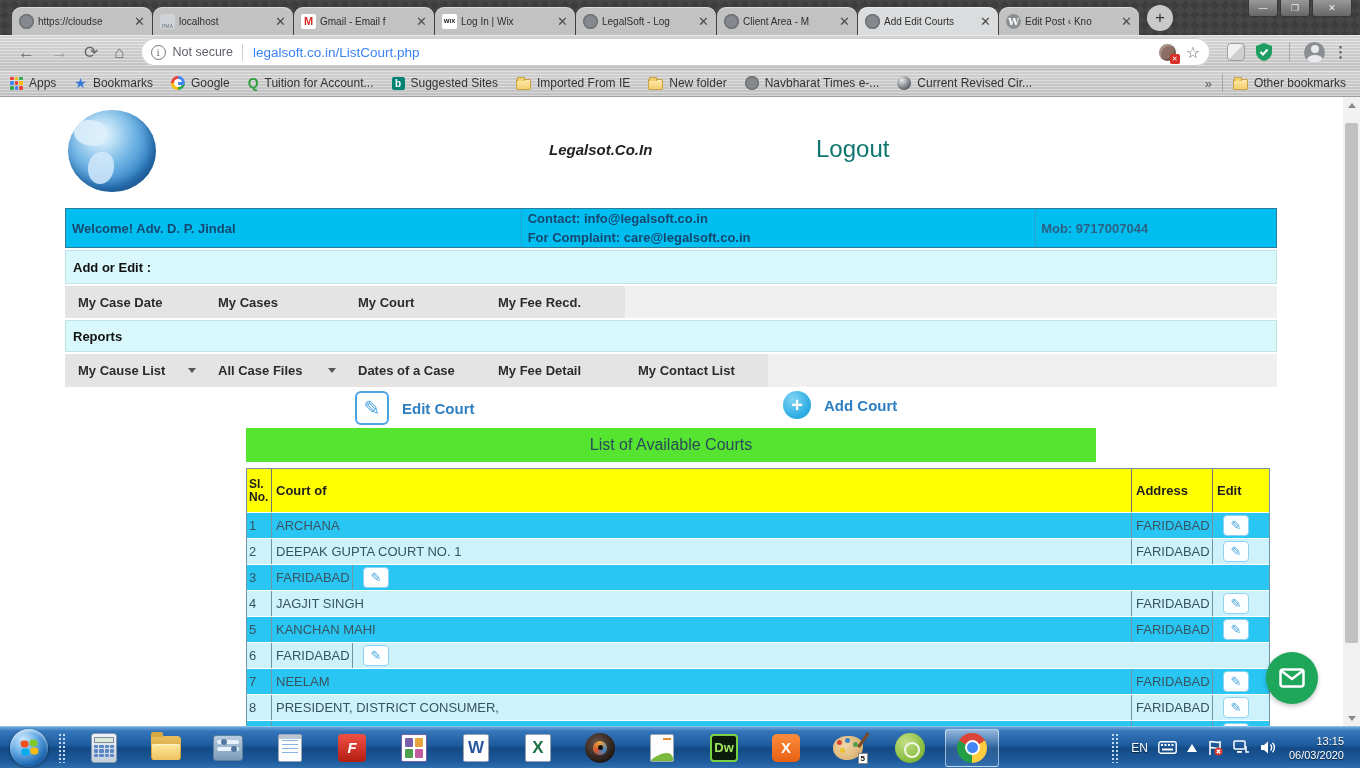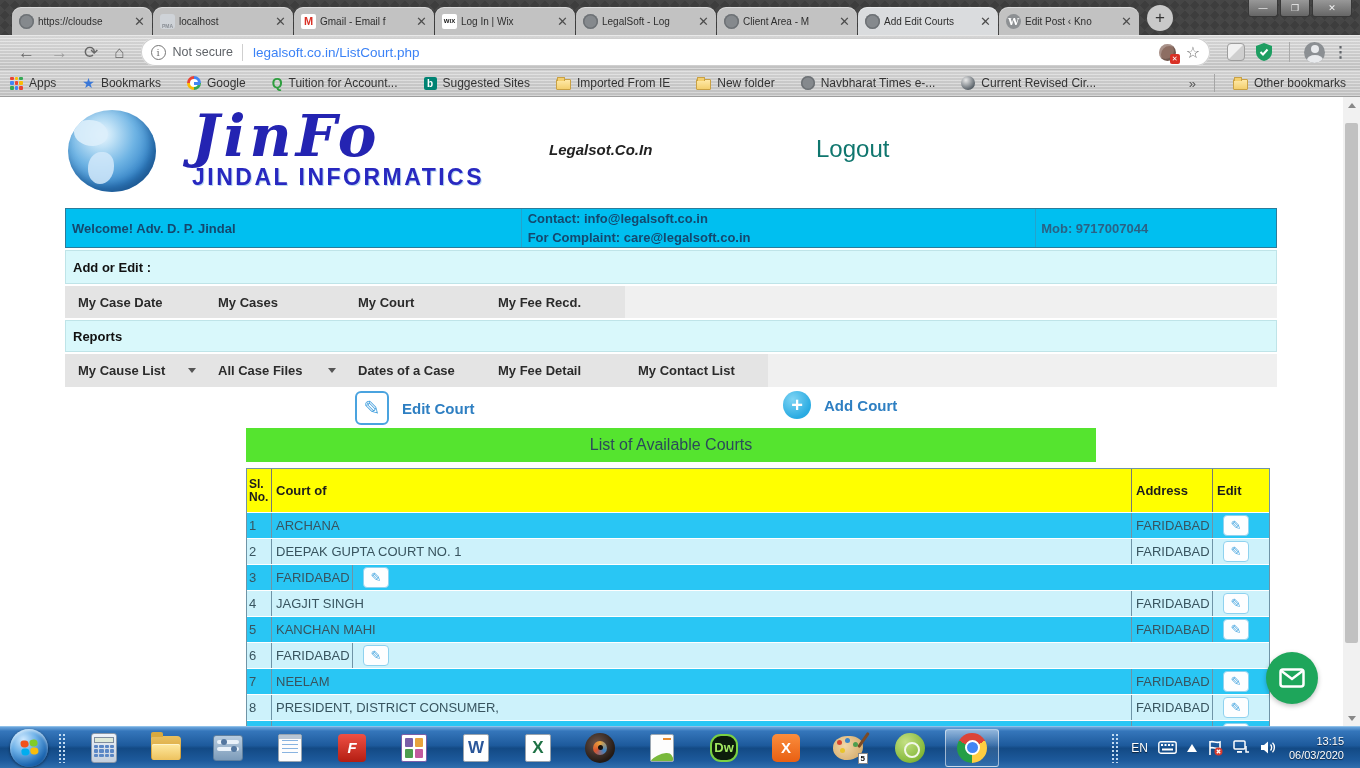--- a/index.html
+++ b/index.html
@@ -52,21 +52,21 @@
   .shield { width:20px; height:20px; margin-right:9px; }
   .tb-div { width:1px; height:20px; background:#aaa; margin:0 6px; }
   .avatar { width:21px; height:21px; border-radius:50%; background:#8b8f93; position:relative; overflow:hidden; margin:0 8px; }
   .avatar::before { content:""; position:absolute; left:6.5px; top:3.5px; width:8px; height:8px; border-radius:50%; background:#e8eaed; }
   .avatar::after { content:""; position:absolute; left:2.5px; top:13px; width:16px; height:10px; border-radius:50%; background:#e8eaed; }
   .dots3 { font-size:15px; color:#5f6368; font-weight:bold; letter-spacing:0; margin-right:2px; }
 
   
   #bookbar { height:27px; background:linear-gradient(#d6d6d6,#cbcbcb);
     background-image:repeating-linear-gradient(0deg, rgba(255,255,255,.28) 0 1px, rgba(0,0,0,.04) 1px 3px), linear-gradient(#d8d8d8,#c8c8c8);
-    display:flex; align-items:center; padding:0 10px; border-bottom:1px solid #9e9e9e;gap:8px; }
+    display:flex; align-items:center; padding:0 10px; border-bottom:1px solid #9e9e9e; }
   .bm { display:flex; align-items:center; margin-right:18px; }
   .bm .bl { font-size:12px; color:#333; margin-left:6px; white-space:nowrap; }
   .bm-apps { width:13px; height:13px; display:grid; grid-template-columns:repeat(3,1fr); gap:1px; }
   .bm-apps i { border-radius:1px; }
   .bm-star { color:#3b78d8; font-size:14px; line-height:13px; }
   .bm-g { width:14px; height:14px; border-radius:50%;
     background:conic-gradient(#4285f4 0 25%, #34a853 25% 50%, #fbbc05 50% 75%, #ea4335 75% 100%); position:relative; }
   .bm-g::before { content:""; position:absolute; inset:3px; background:#fff; border-radius:50%; }
   .bm-g::after { content:""; position:absolute; right:1px; top:6px; width:6px; height:3px; background:#4285f4; }
   .bm-q { color:#2e9e3f; font-weight:bold; font-size:14px; }
@@ -193,21 +193,21 @@
   .i-page { width:26px; height:28px; background:#fff; border:1px solid #9aa3ad; border-radius:2px;
     display:flex; align-items:center; justify-content:center; font-weight:bold; font-size:17px; }
   .i-word { color:#2b579a; } .i-excel { color:#1e7145; }
   .i-media { width:30px; height:30px; border-radius:50%; background:radial-gradient(circle at 40% 35%, #6b544a, #241a15 70%); position:relative; }
   .i-media::before { content:""; position:absolute; left:8px; top:8px; width:14px; height:14px; border-radius:50%;
     background:conic-gradient(#e8a33d, #3d84c6, #d8542f, #e8a33d); }
   .i-media::after { content:""; position:absolute; left:12.5px; top:12.5px; width:5px; height:5px; border-radius:50%; background:#16100c; }
   .i-npp { width:24px; height:28px; background:#fdfdfd; border:1px solid #9aa6b2; border-radius:2px; position:relative; overflow:hidden; }
   .i-npp::before { content:""; position:absolute; left:-4px; bottom:-6px; width:26px; height:12px; background:#79b93c; border-radius:50% 50% 0 0; transform:rotate(-28deg); }
   .i-npp::after { content:""; position:absolute; right:2px; top:3px; width:8px; height:2px; background:#e88b2d; }
-  .i-dw { width:28px; height:28px; background:#0c1c0c; border:2px solid #7ad143; border-radius:11px; color:#a2e861;
+  .i-dw { width:28px; height:28px; background:#0c1c0c; border:2px solid #7ad143; border-radius:4px; color:#a2e861;
     font-weight:bold; font-size:13px; display:flex; align-items:center; justify-content:center; }
   .i-xampp { width:28px; height:28px; background:linear-gradient(#fb8d3c,#e85f12); border-radius:5px; color:#fff;
     font-weight:bold; font-size:15px; display:flex; align-items:center; justify-content:center; }
   .i-paint { width:30px; height:24px; background:radial-gradient(circle at 40% 40%, #f2d7a8, #cfa35f); border-radius:50% 45% 55% 50%; position:relative; }
   .i-paint .d { position:absolute; width:5px; height:5px; border-radius:50%; }
   .i-paint .brush { position:absolute; right:-2px; top:-5px; width:3px; height:18px; background:#7a4a26; transform:rotate(35deg); border-radius:2px; }
   .i-paint .badge { position:absolute; right:-5px; bottom:-4px; background:#fff; border:1px solid #888; font-size:8px;
     line-height:9px; padding:0 2px; color:#111; font-weight:bold; }
   .i-android { width:30px; height:30px; border-radius:50%; background:radial-gradient(circle at 35% 30%, #c4e084, #85b93a 70%, #5e8c25); position:relative; }
   .i-android::before { content:""; position:absolute; left:9px; top:9px; width:12px; height:12px; border-radius:50%; border:2.5px solid #f2f8e8; }
@@ -355,24 +355,20 @@
     <div class="bm" style="margin-right:4px">
       <span class="bm-folder"></span>
       <span class="bl">Other bookmarks</span>
     </div>
   </div>
 
   <div id="page">
 
     <div id="brand">
       <div class="globe-logo"></div>
-      <div id="brand-text">
-        <div class="brand-name">JinFo</div>
-        <div class="brand-sub">JINDAL INFORMATICS</div>
-      </div>
     </div>
     <div id="site-label">Legalsot.Co.In</div>
     <div id="logout">Logout</div>
 
     <div id="welcome" class="band">
       <div class="wc1">
           <span>Welcome! Adv. D. P. Jindal</span>
         </div>
       <div class="wc2">
         <span>Contact: info@legalsoft.co.in</span>

